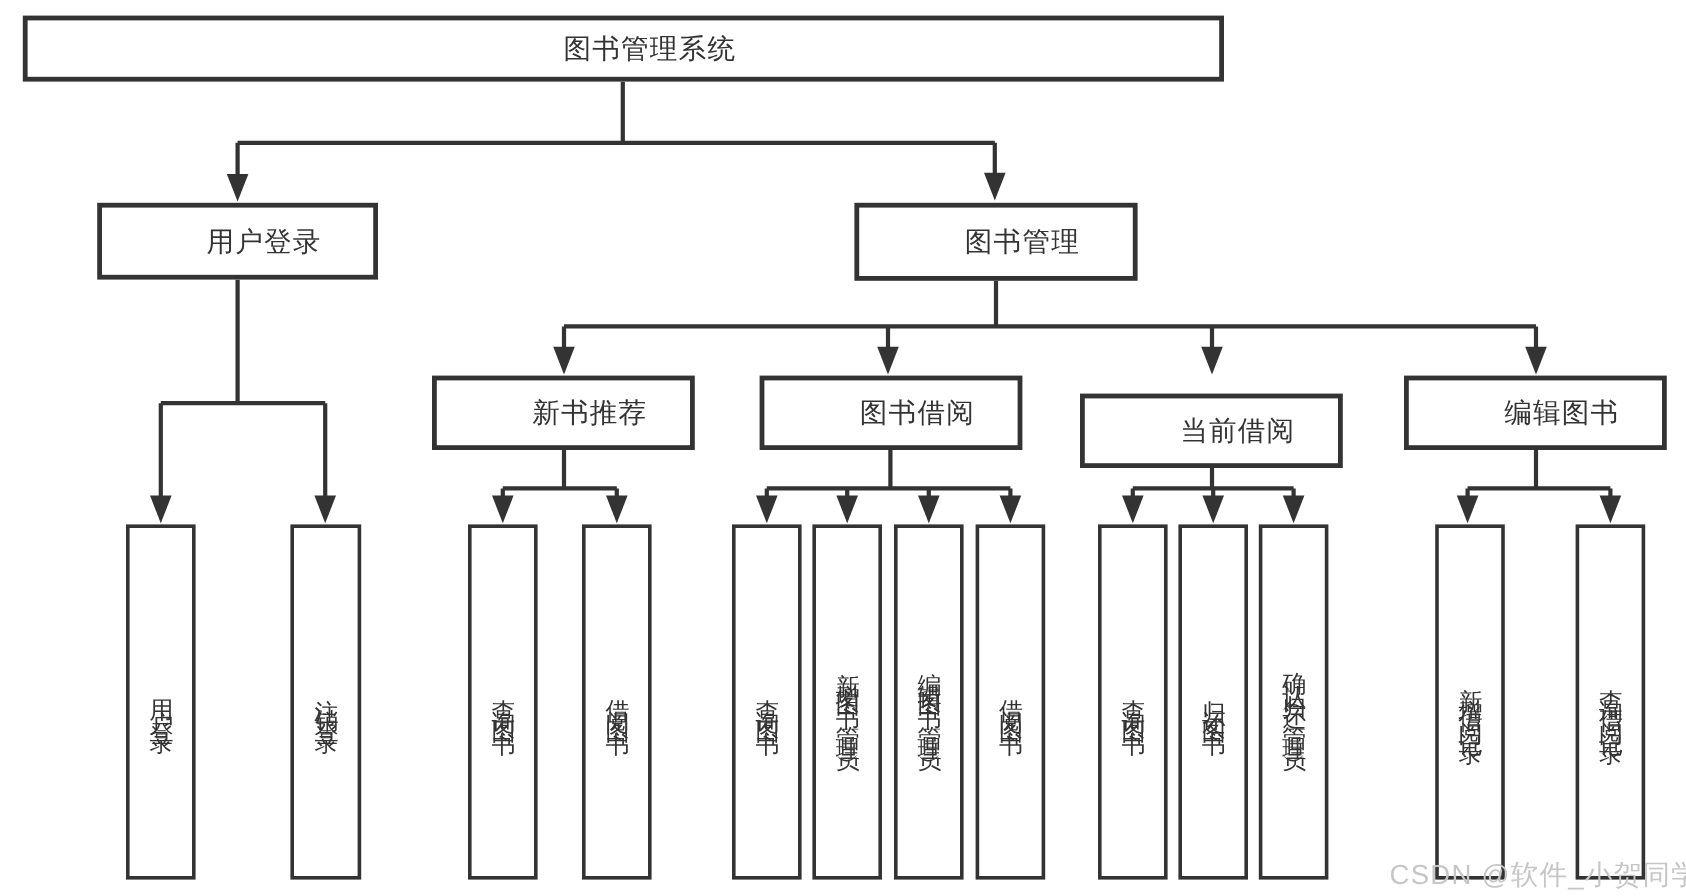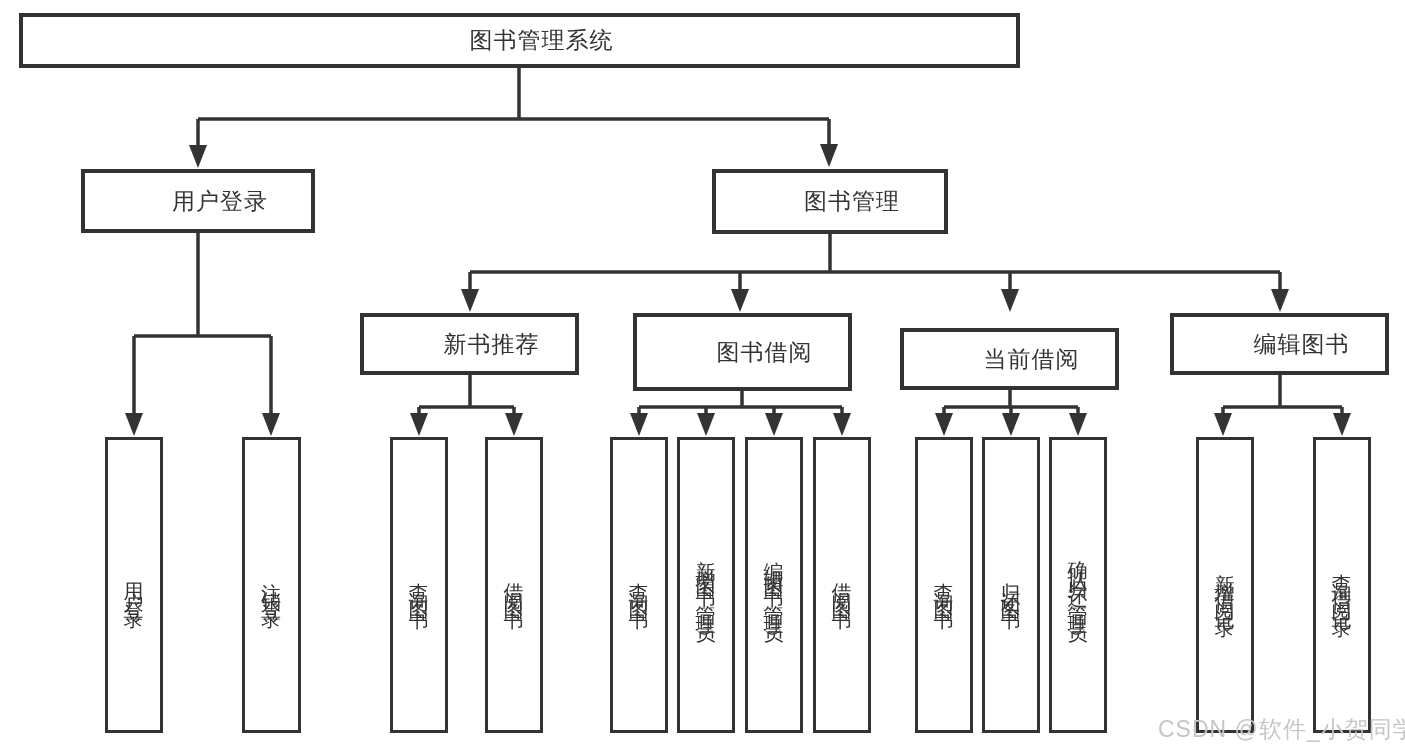--- a/index.html
+++ b/index.html
@@ -105,21 +105,21 @@
       <polygon points="1333,413 1351,413 1342,436"></polygon>
     </g>
   </svg>
 
   <div class="box h" style="left:19px;top:13px;width:1001px;height:55px">图书管理系统</div>
 
   <div class="box h" style="left:81px;top:169px;width:234px;height:64px">用户登录</div>
   <div class="box h" style="left:712px;top:169px;width:236px;height:65px">图书管理</div>
 
   <div class="box h" style="left:360px;top:313px;width:219px;height:62px">新书推荐</div>
-  <div class="box h" style="left:633px;top:313px;width:219px;height:78px">图书借阅</div>
+  <div class="box h" style="left:633px;top:313px;width:219px;height:62px">图书借阅</div>
   <div class="box h" style="left:900px;top:328px;width:219px;height:62px">当前借阅</div>
   <div class="box h" style="left:1170px;top:313px;width:219px;height:62px">编辑图书</div>
 
   <div class="box leaf" style="left:105px;top:437px;width:58px;height:296px">
     <span class="vtext">用户登录</span>
   </div>
   <div class="box leaf" style="left:242px;top:437px;width:59px;height:296px">
     <span class="vtext">注销登录</span>
   </div>
 

